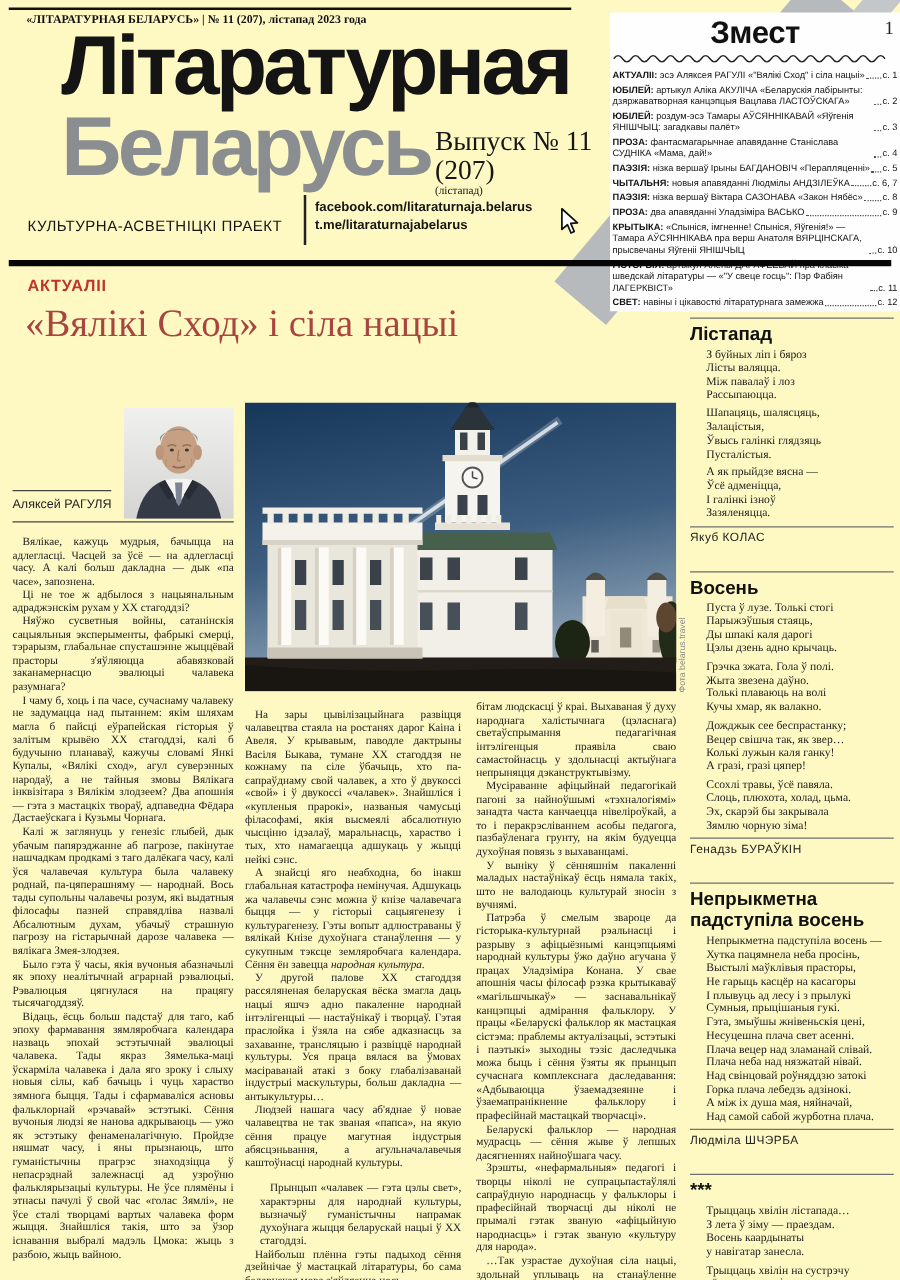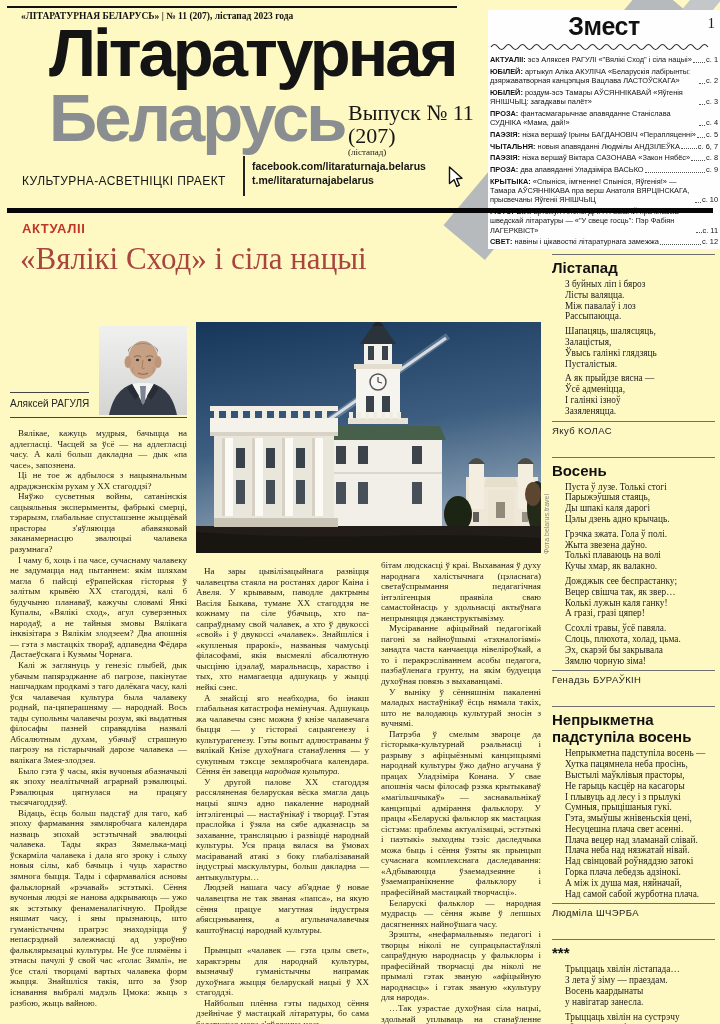--- a/index.html
+++ b/index.html
@@ -49,21 +49,21 @@
   .p-name{position:absolute;left:0;top:73px;font-family:"Liberation Sans",sans-serif;font-size:10px;color:#222;}
   .p-fullrule{position:absolute;left:0;top:92px;width:177px;height:1px;background:#444;}
   
   .b-photo{position:absolute;left:196px;top:322px;width:345px;height:231px;}
   .photo-credit{position:absolute;left:543px;top:428px;height:126px;writing-mode:vertical-rl;
                 transform:rotate(180deg);font-family:"Liberation Sans",sans-serif;font-size:7px;color:#888;}
   
   .bodycol{position:absolute;text-align:justify;font-size:9px;line-height:10.55px;color:#1c1c1c;}
   .bodycol p{margin:0;text-indent:8px;}
   .bodycol p.noindent{text-indent:0;}
-  .bodycol p.gap-before{margin-top:10px;}
+  .bodycol p.gap-before{margin-top:10px;margin-left:12px;}
   .bodycol em{font-style:italic;}
   .col1{left:10px;top:428px;width:177px;}
   .col2{left:196px;top:566px;width:173px;}
   .col3{left:381px;top:560px;width:160px;}
   
   .sidebar{position:absolute;left:552px;top:218px;width:163px;}
   .sb-author{border-top:1px solid #6f6f6f;border-bottom:1px solid #6f6f6f;padding:3px 0 21px 0;
              font-family:"Liberation Sans",sans-serif;font-size:9.5px;letter-spacing:.4px;color:#222;}
   .sb-sec + .sb-sec .sb-author{margin-top:3px;}
   .sb-title{font-family:"Liberation Sans",sans-serif;font-weight:bold;font-size:15px;margin:4px 0 3px 0;color:#111;}

